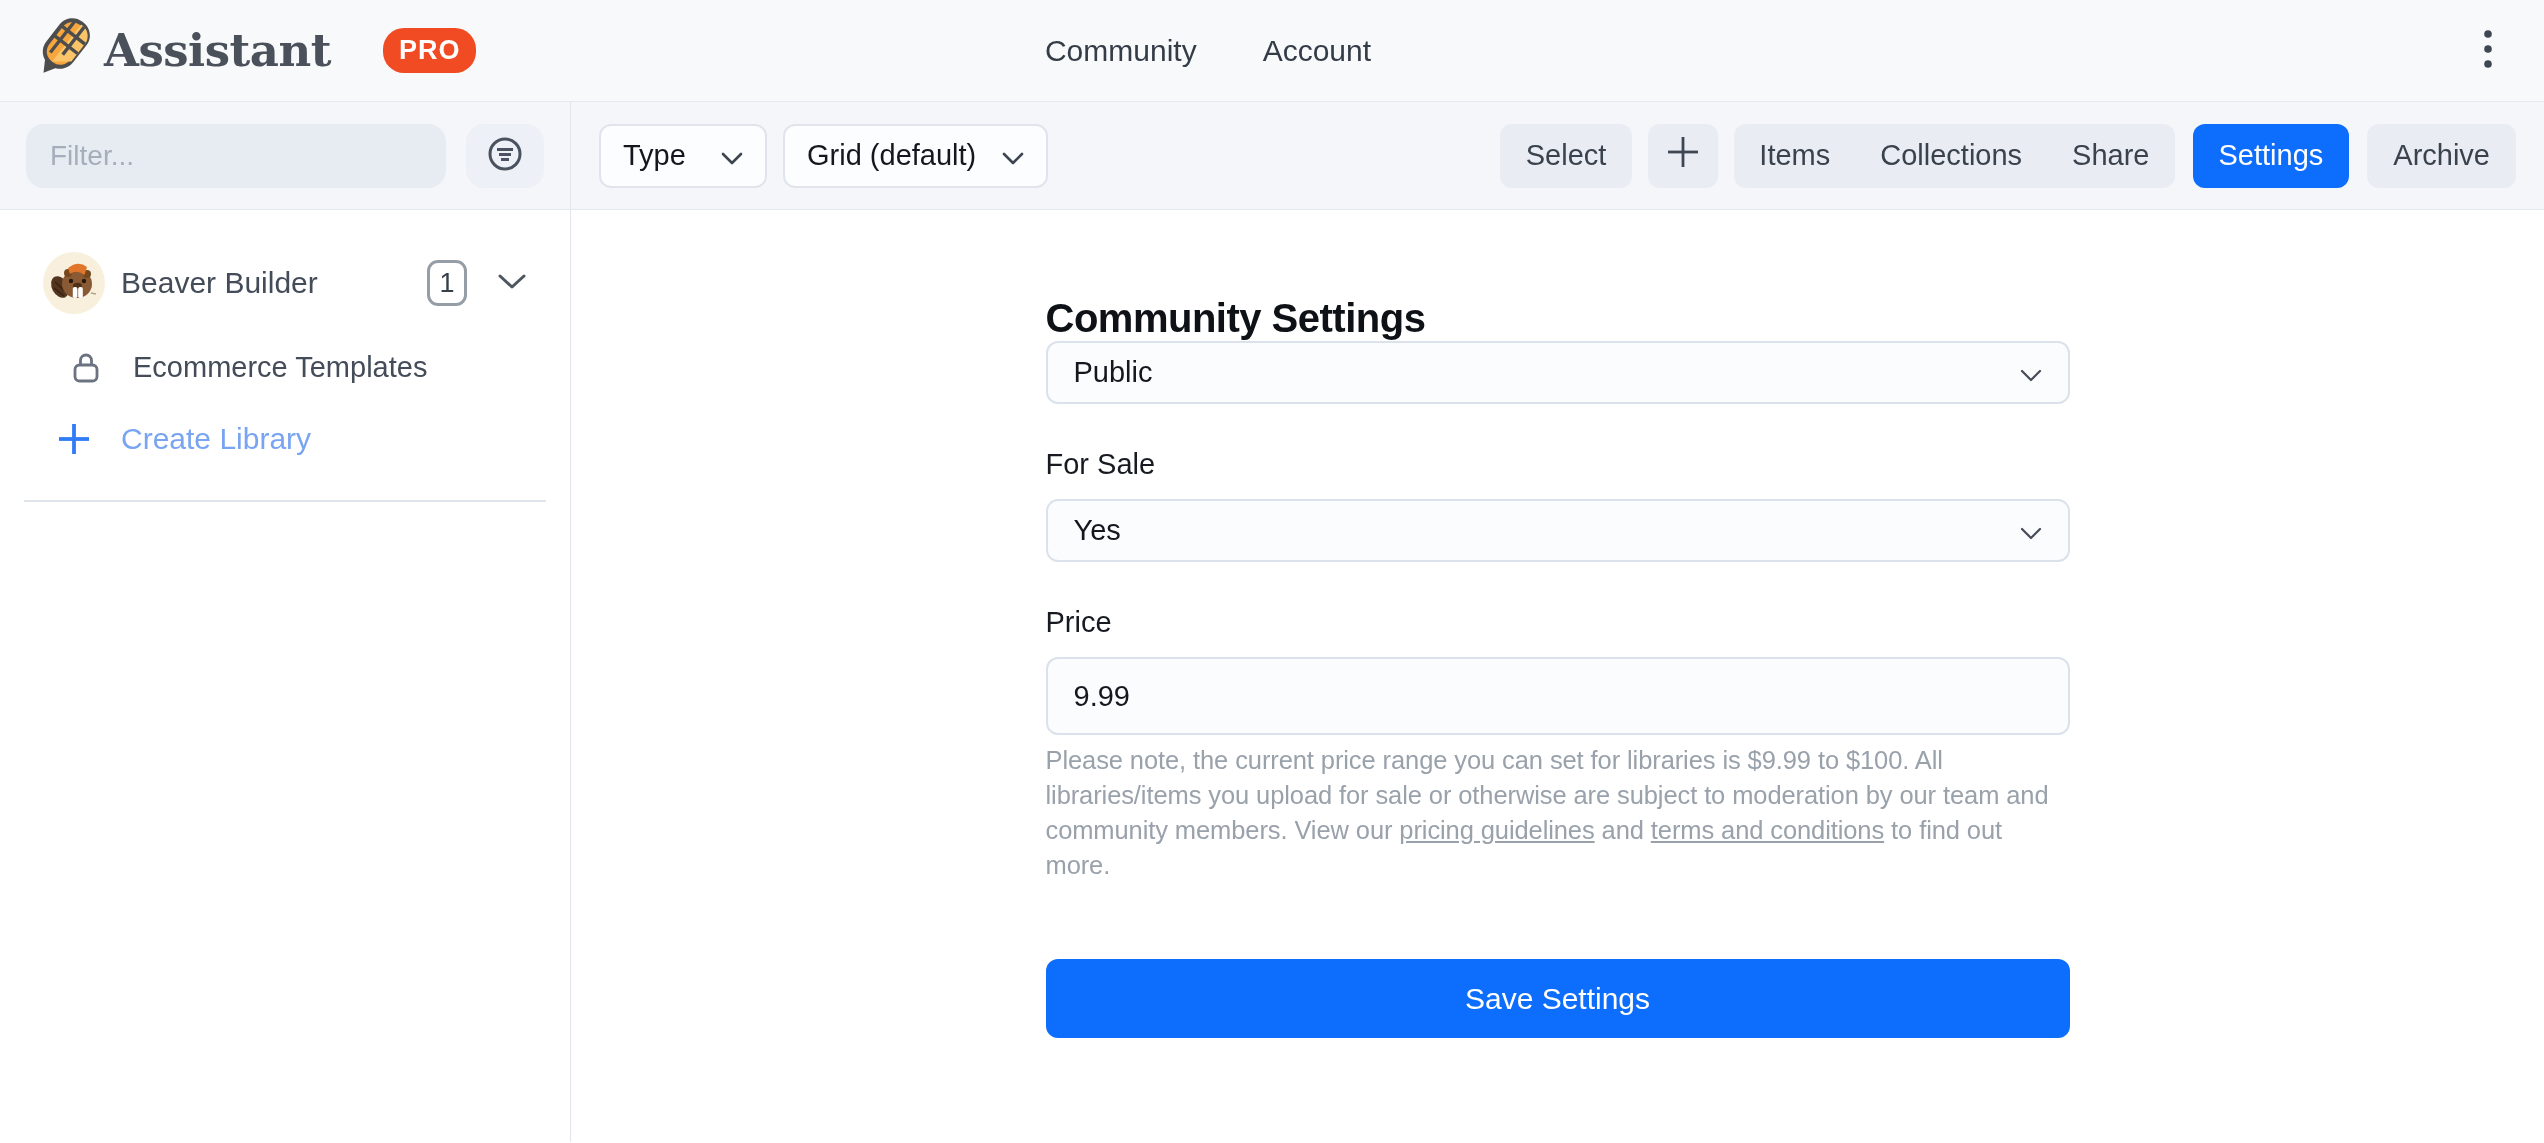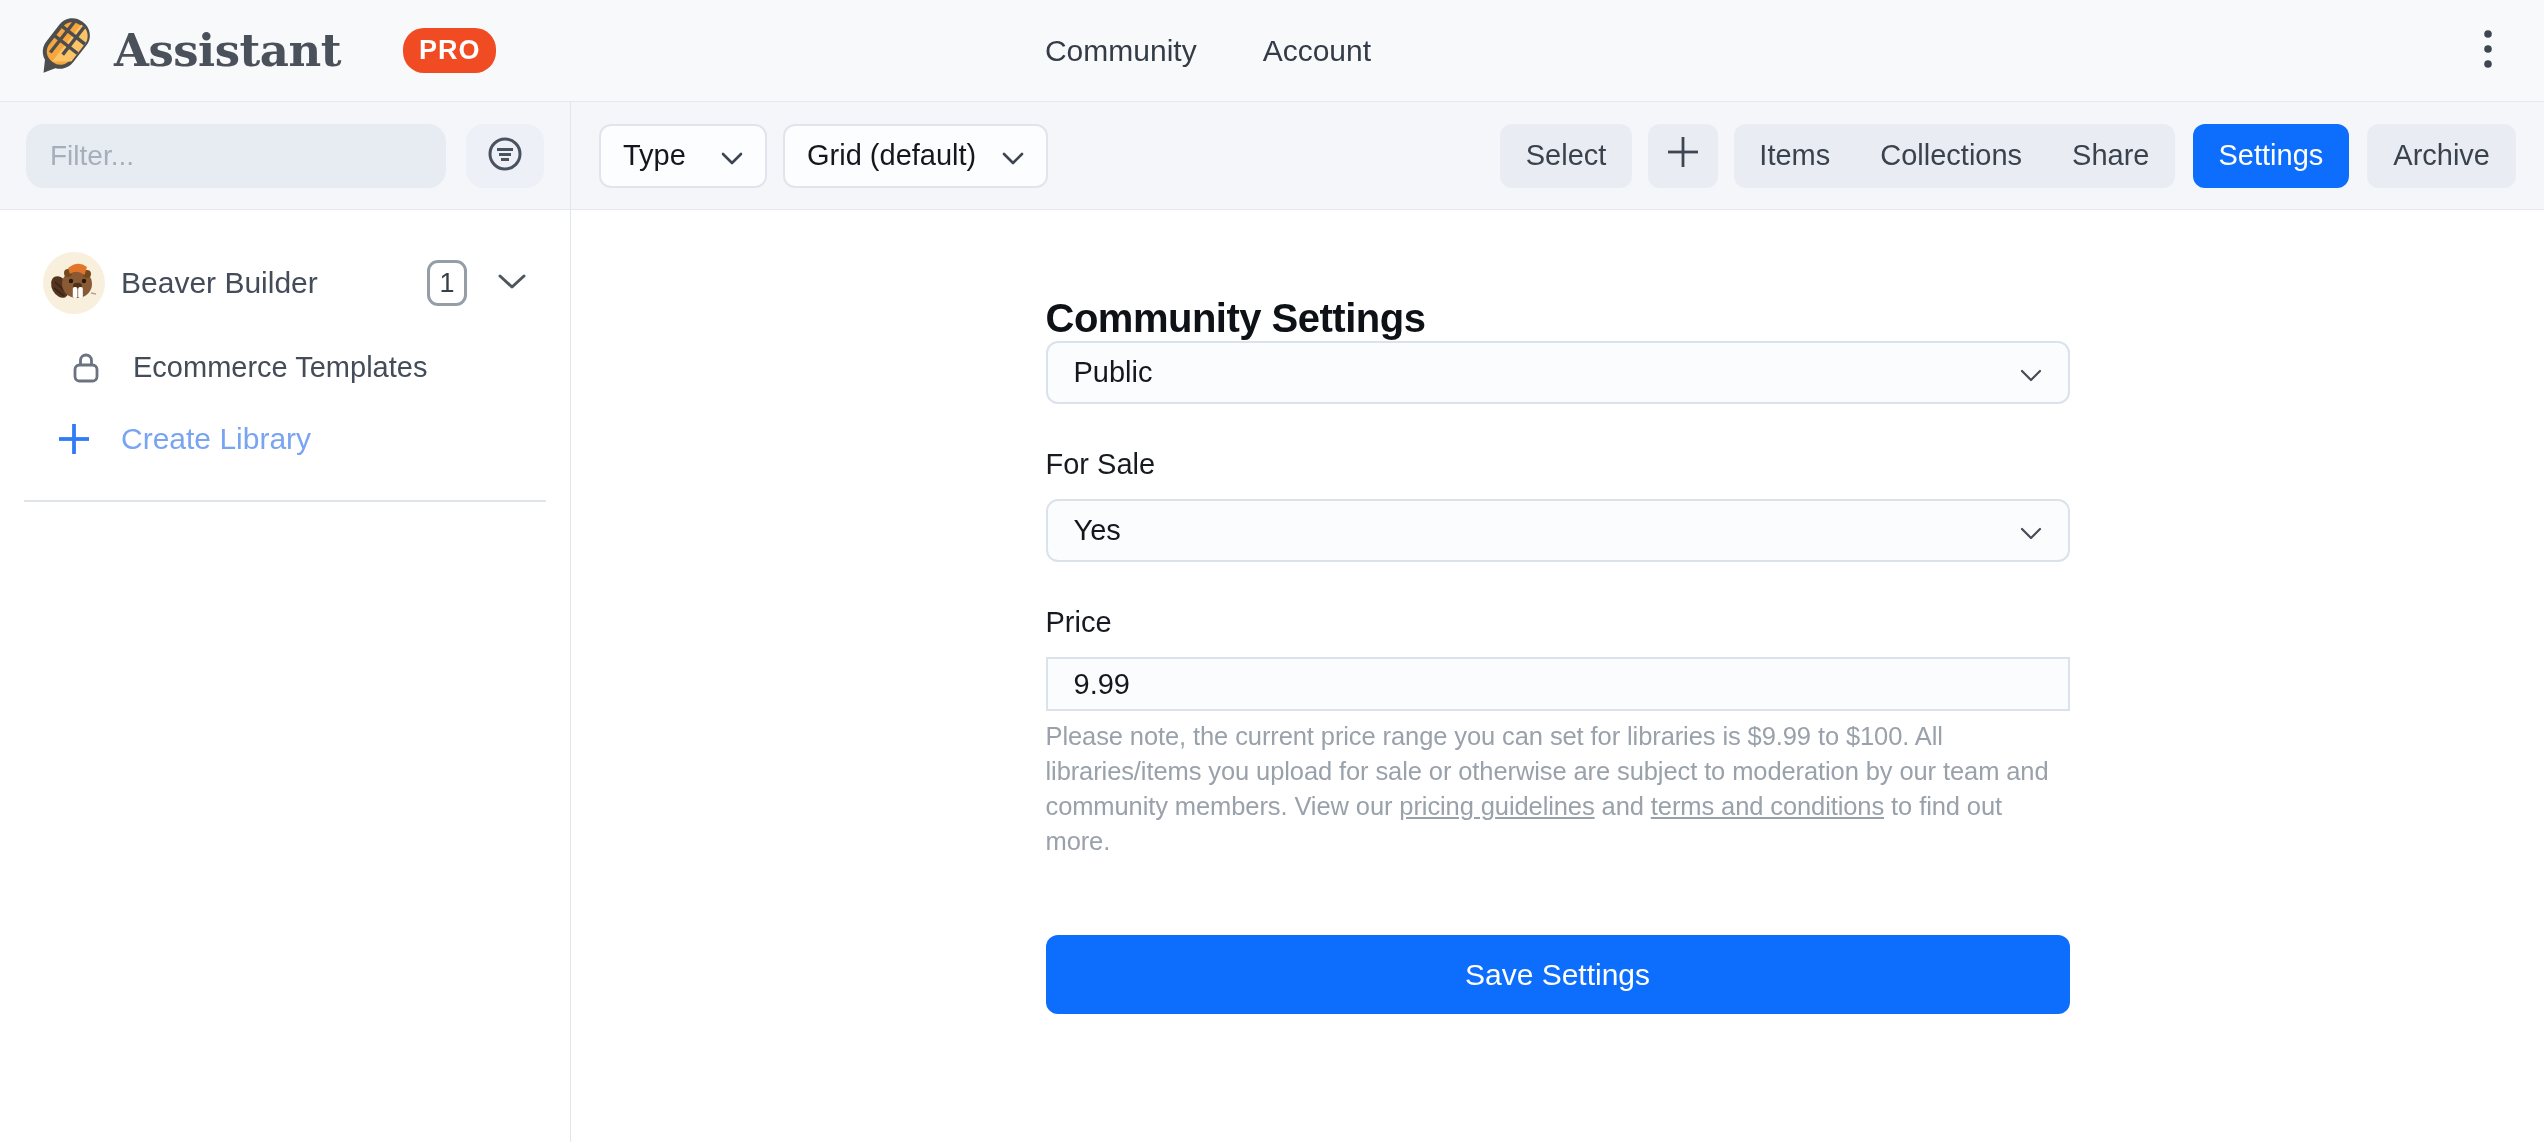--- a/index.html
+++ b/index.html
@@ -15,21 +15,21 @@
   
   .header {
     height: 102px;
     background: #f8f9fb;
     border-bottom: 1px solid #e5e9ef;
     display: flex;
     align-items: center;
     padding: 0 28px;
     position: relative;
   }
-  .brand { display: flex; align-items: center; gap: 18px; }
+  .brand { display: flex; align-items: center; gap: 8px; }
   .brand-name {
     font-family: "DejaVu Serif", serif;
     font-size: 45px;
     font-weight: 600;
     color: #4b515a;
     letter-spacing: -0.5px;
   }
   .pro-badge {
     background: #f04b23;
     color: #ffffff;
@@ -210,24 +210,24 @@
     border-radius: 12px;
     display: flex;
     align-items: center;
     justify-content: space-between;
     padding: 0 26px;
     font-size: 29px;
     color: #14181e;
   }
   .text-input {
     width: 100%;
-    height: 54px;
+    height: 78px;
     background: #fbfcfe;
     border: 2px solid #dbe2eb;
-    border-radius: 0;
+    border-radius: 12px;
     padding: 0 26px;
     font-size: 29px;
     color: #14181e;
     outline: none;
   }
   .price-note {
     margin-top: 8px;
     width: 1016px;
     font-size: 25.5px;
     line-height: 35px;

